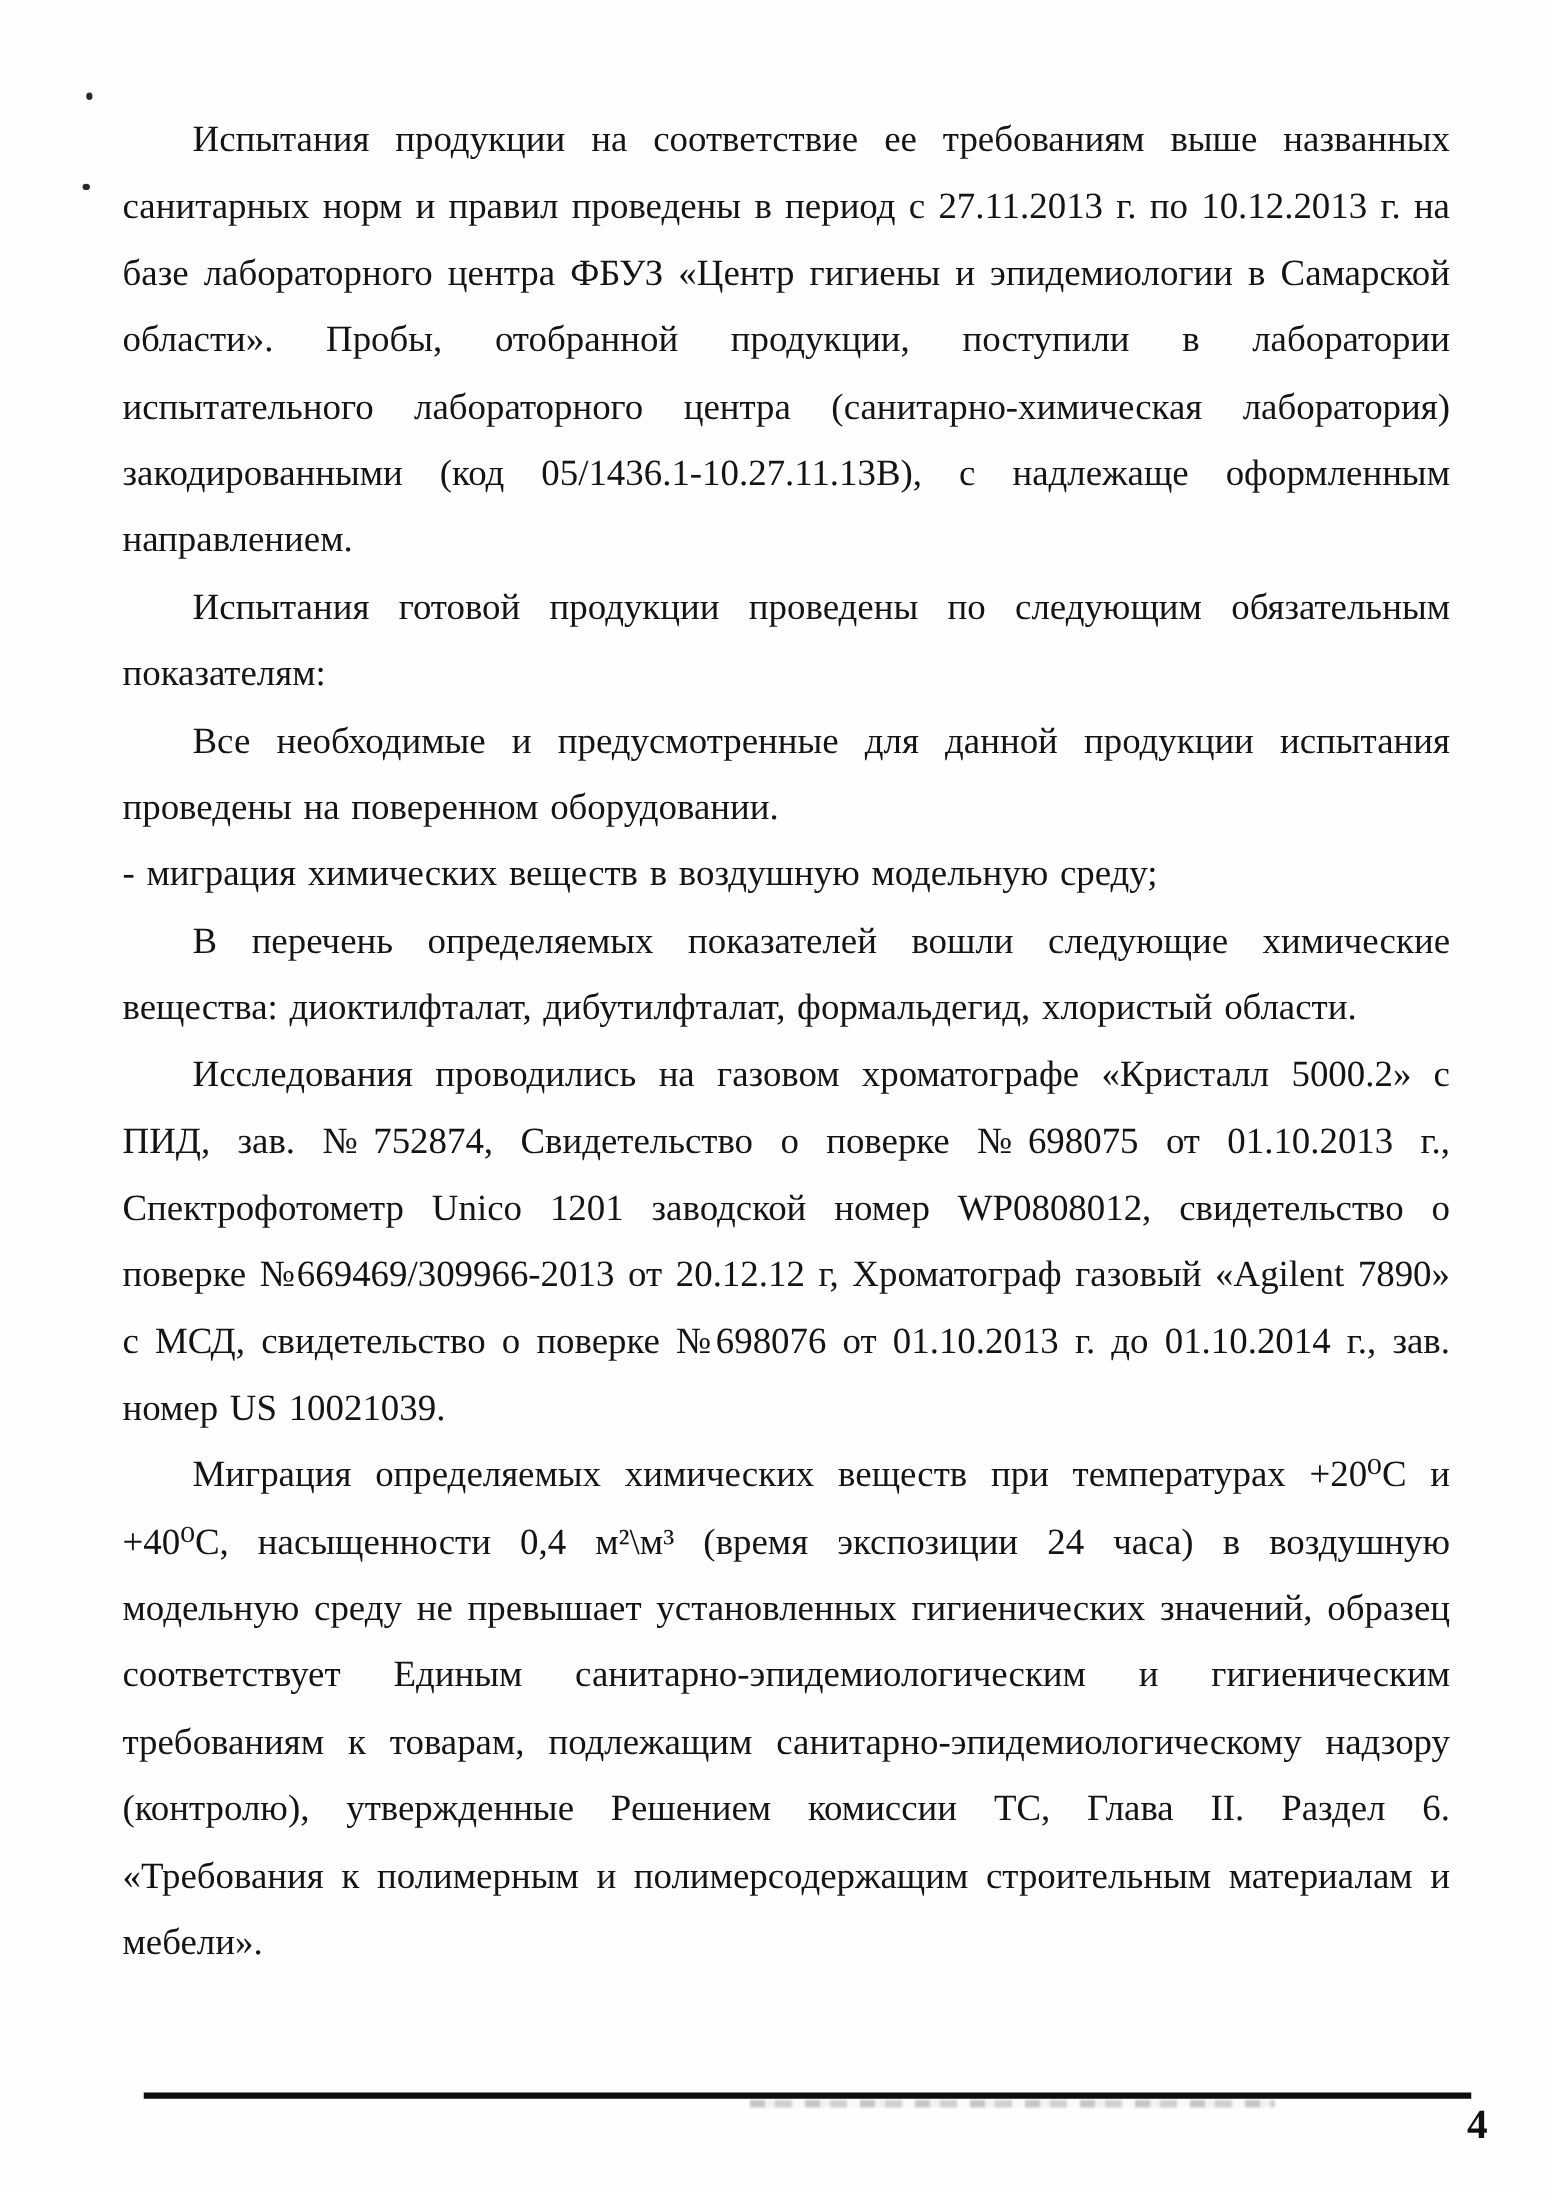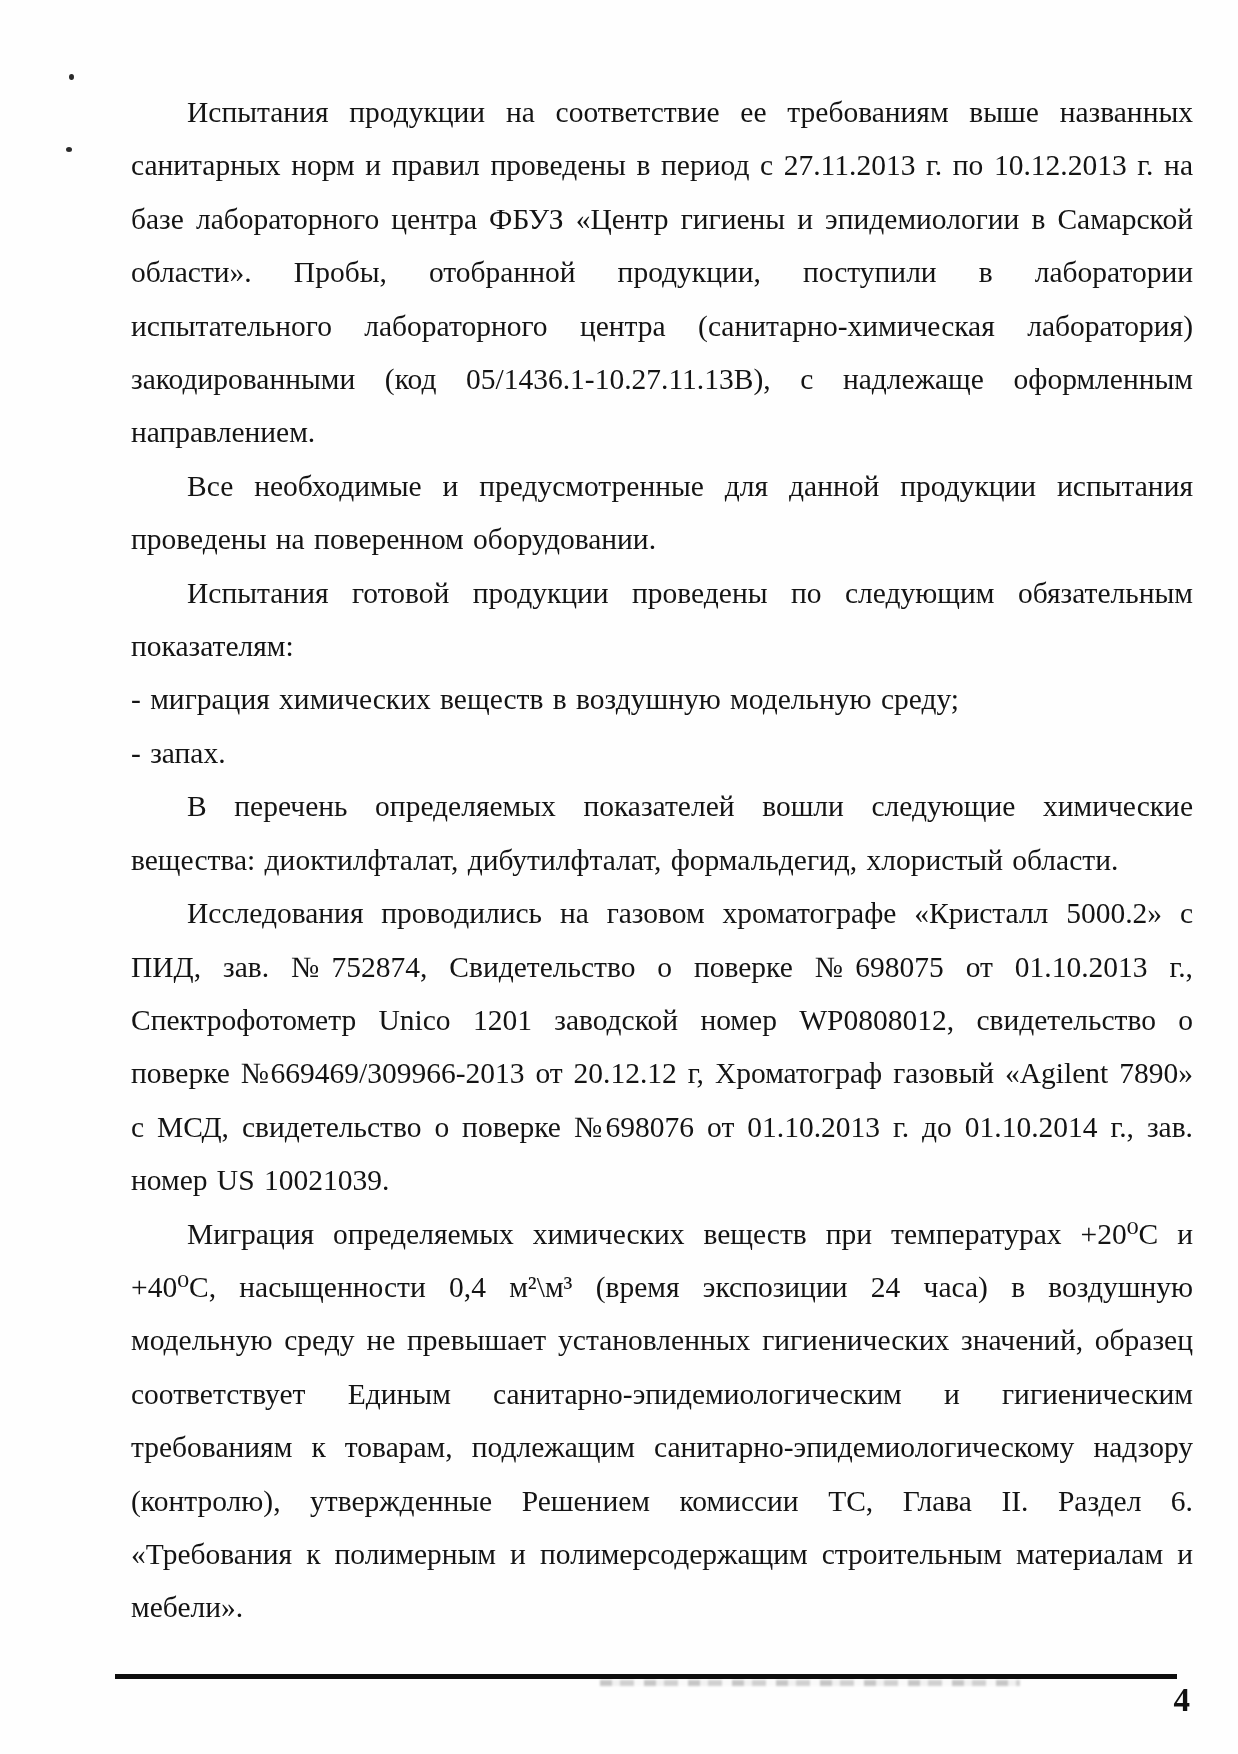--- a/index.html
+++ b/index.html
@@ -12,21 +12,21 @@
     position: relative;
     width: 1238px;
     height: 1754px;
     background: #fefefe;
     overflow: hidden;
     font-family: "Liberation Serif", "DejaVu Serif", serif;
     color: #141414;
   }
   .content {
     position: absolute;
-    left: 131px;
+    left: 98px;
     top: 86px;
     width: 1062px;
     font-size: 29.5px;
     line-height: 53.4px;
     text-align: justify;
     text-align-last: left;
     word-spacing: 2px;
   }
   .content p {
     margin: 0;
@@ -80,24 +80,23 @@
 </head>
 <body>
 
 <div class="page">
 
   <span class="speck speck-1"></span>
   <span class="speck speck-2"></span>
 
   <main class="content">
     <p class="indent">Испытания продукции на соответствие ее требованиям выше названных санитарных норм и правил проведены в период с 27.11.2013 г. по 10.12.2013 г. на базе лабораторного центра ФБУЗ «Центр гигиены и эпидемиологии в Самарской области». Пробы, отобранной продукции, поступили в лаборатории испытательного лабораторного центра (санитарно-химическая лаборатория) закодированными (код 05/1436.1-10.27.11.13В), с надлежаще оформленным направлением.</p>
+    <p class="indent">Испытания готовой продукции проведены по следующим обязательным показателям:</p>
     <p class="indent">Все необходимые и предусмотренные для данной продукции испытания проведены на поверенном оборудовании.</p>
-    <p class="indent">Испытания готовой продукции проведены по следующим обязательным показателям:</p>
     <p class="flush">- миграция химических веществ в воздушную модельную среду;</p>
-    <p class="flush">- запах.</p>
     <p class="indent">В перечень определяемых показателей вошли следующие химические вещества: диоктилфталат, дибутилфталат, формальдегид, хлористый области.</p>
     <p class="indent">Исследования проводились на газовом хроматографе «Кристалл 5000.2» с ПИД, зав. №752874, Свидетельство о поверке №698075 от 01.10.2013 г., Спектрофотометр Unico 1201 заводской номер WP0808012, свидетельство о поверке №669469/309966-2013 от 20.12.12 г, Хроматограф газовый «Agilent 7890» с МСД, свидетельство о поверке №698076 от 01.10.2013 г. до 01.10.2014 г., зав. номер US 10021039.</p>
     <p class="indent">Миграция определяемых химических веществ при температурах +20⁰С и +40⁰С, насыщенности 0,4 м²\м³ (время экспозиции 24 часа) в воздушную модельную среду не превышает установленных гигиенических значений, образец соответствует Единым санитарно-эпидемиологическим и гигиеническим требованиям к товарам, подлежащим санитарно-эпидемиологическому надзору (контролю), утвержденные Решением комиссии ТС, Глава II. Раздел 6. «Требования к полимерным и полимерсодержащим строительным материалам и мебели».</p>
   </main>
 
   <div class="footer-rule"></div>
   <div class="footer-smudge"></div>
   <div class="page-number">4</div>
 
 </div>

